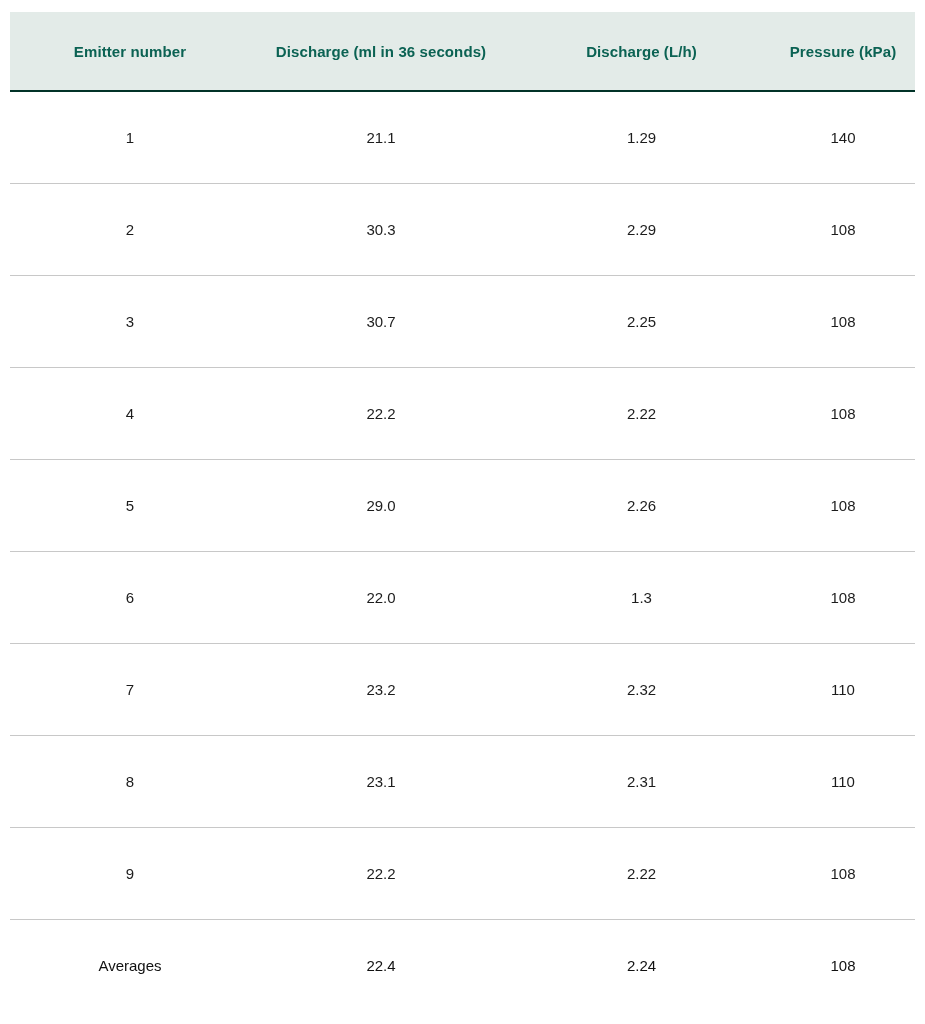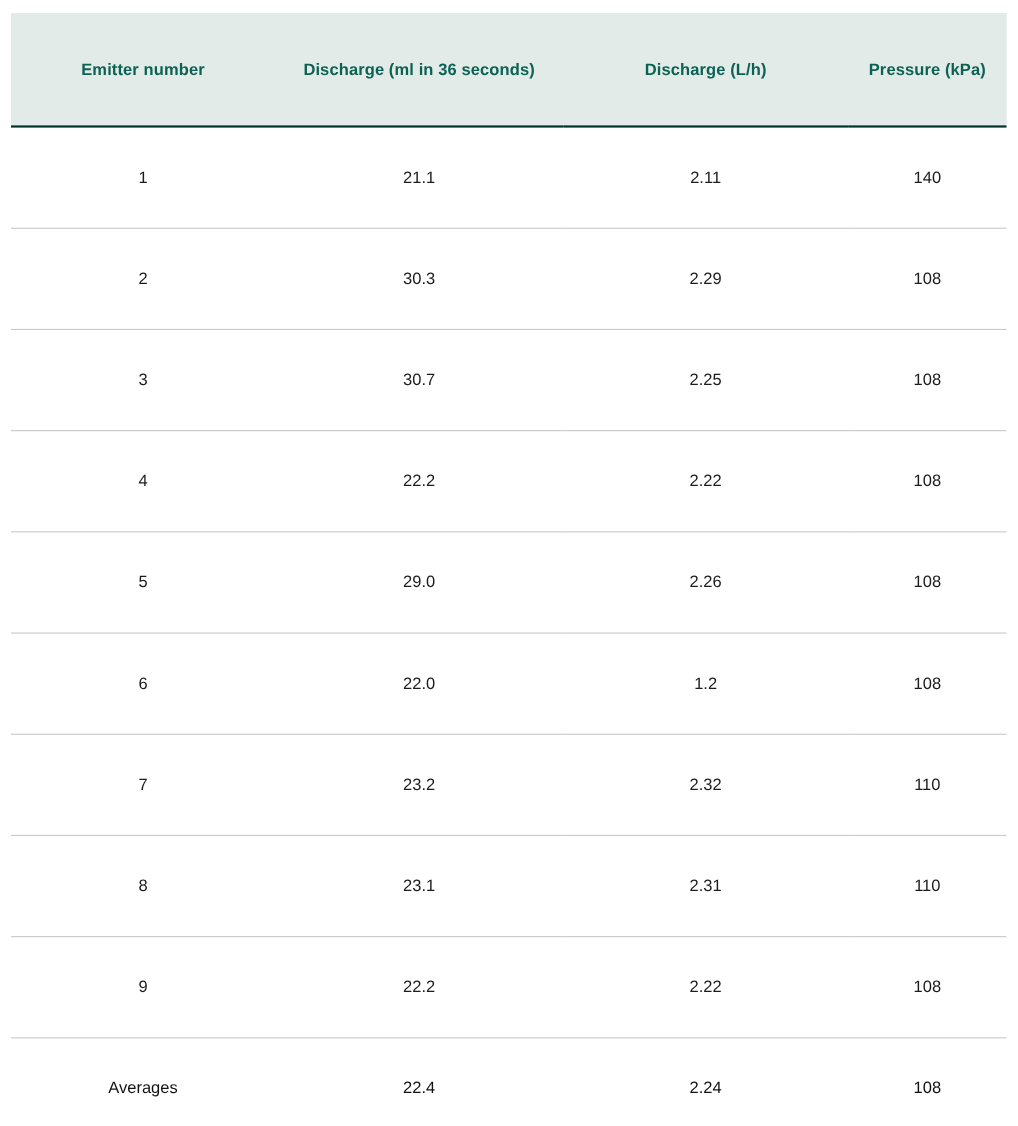--- a/index.html
+++ b/index.html
@@ -39,21 +39,21 @@
   thead tr.header-row {
     background: #e3ebe8;
   }
   thead th {
     background: #e3ebe8;
     color: #0b6253;
     font-size: 15px;
     font-weight: bold;
     letter-spacing: 0.1px;
     text-align: center;
-    padding: 12px;
+    padding: 0;
     height: 78px;
     vertical-align: middle;
     border-bottom: 2px solid #013328;
     white-space: nowrap;
   }
 
   
   tbody td {
     height: 91px;
     padding: 0;
@@ -91,21 +91,21 @@
         <th>Emitter number</th>
         <th>Discharge (ml in 36 seconds)</th>
         <th>Discharge (L/h)</th>
         <th>Pressure (kPa)</th>
       </tr>
     </thead>
     <tbody>
       <tr>
         <td>1</td>
         <td>21.1</td>
-        <td>2.11</td>
+        <td>1.29</td>
         <td>140</td>
       </tr>
       <tr>
         <td>2</td>
         <td>30.3</td>
         <td>2.29</td>
         <td>108</td>
       </tr>
       <tr>
         <td>3</td>
@@ -121,21 +121,21 @@
       </tr>
       <tr>
         <td>5</td>
         <td>29.0</td>
         <td>2.26</td>
         <td>108</td>
       </tr>
       <tr>
         <td>6</td>
         <td>22.0</td>
-        <td>1.2</td>
+        <td>1.3</td>
         <td>108</td>
       </tr>
       <tr>
         <td>7</td>
         <td>23.2</td>
         <td>2.32</td>
         <td>110</td>
       </tr>
       <tr>
         <td>8</td>

